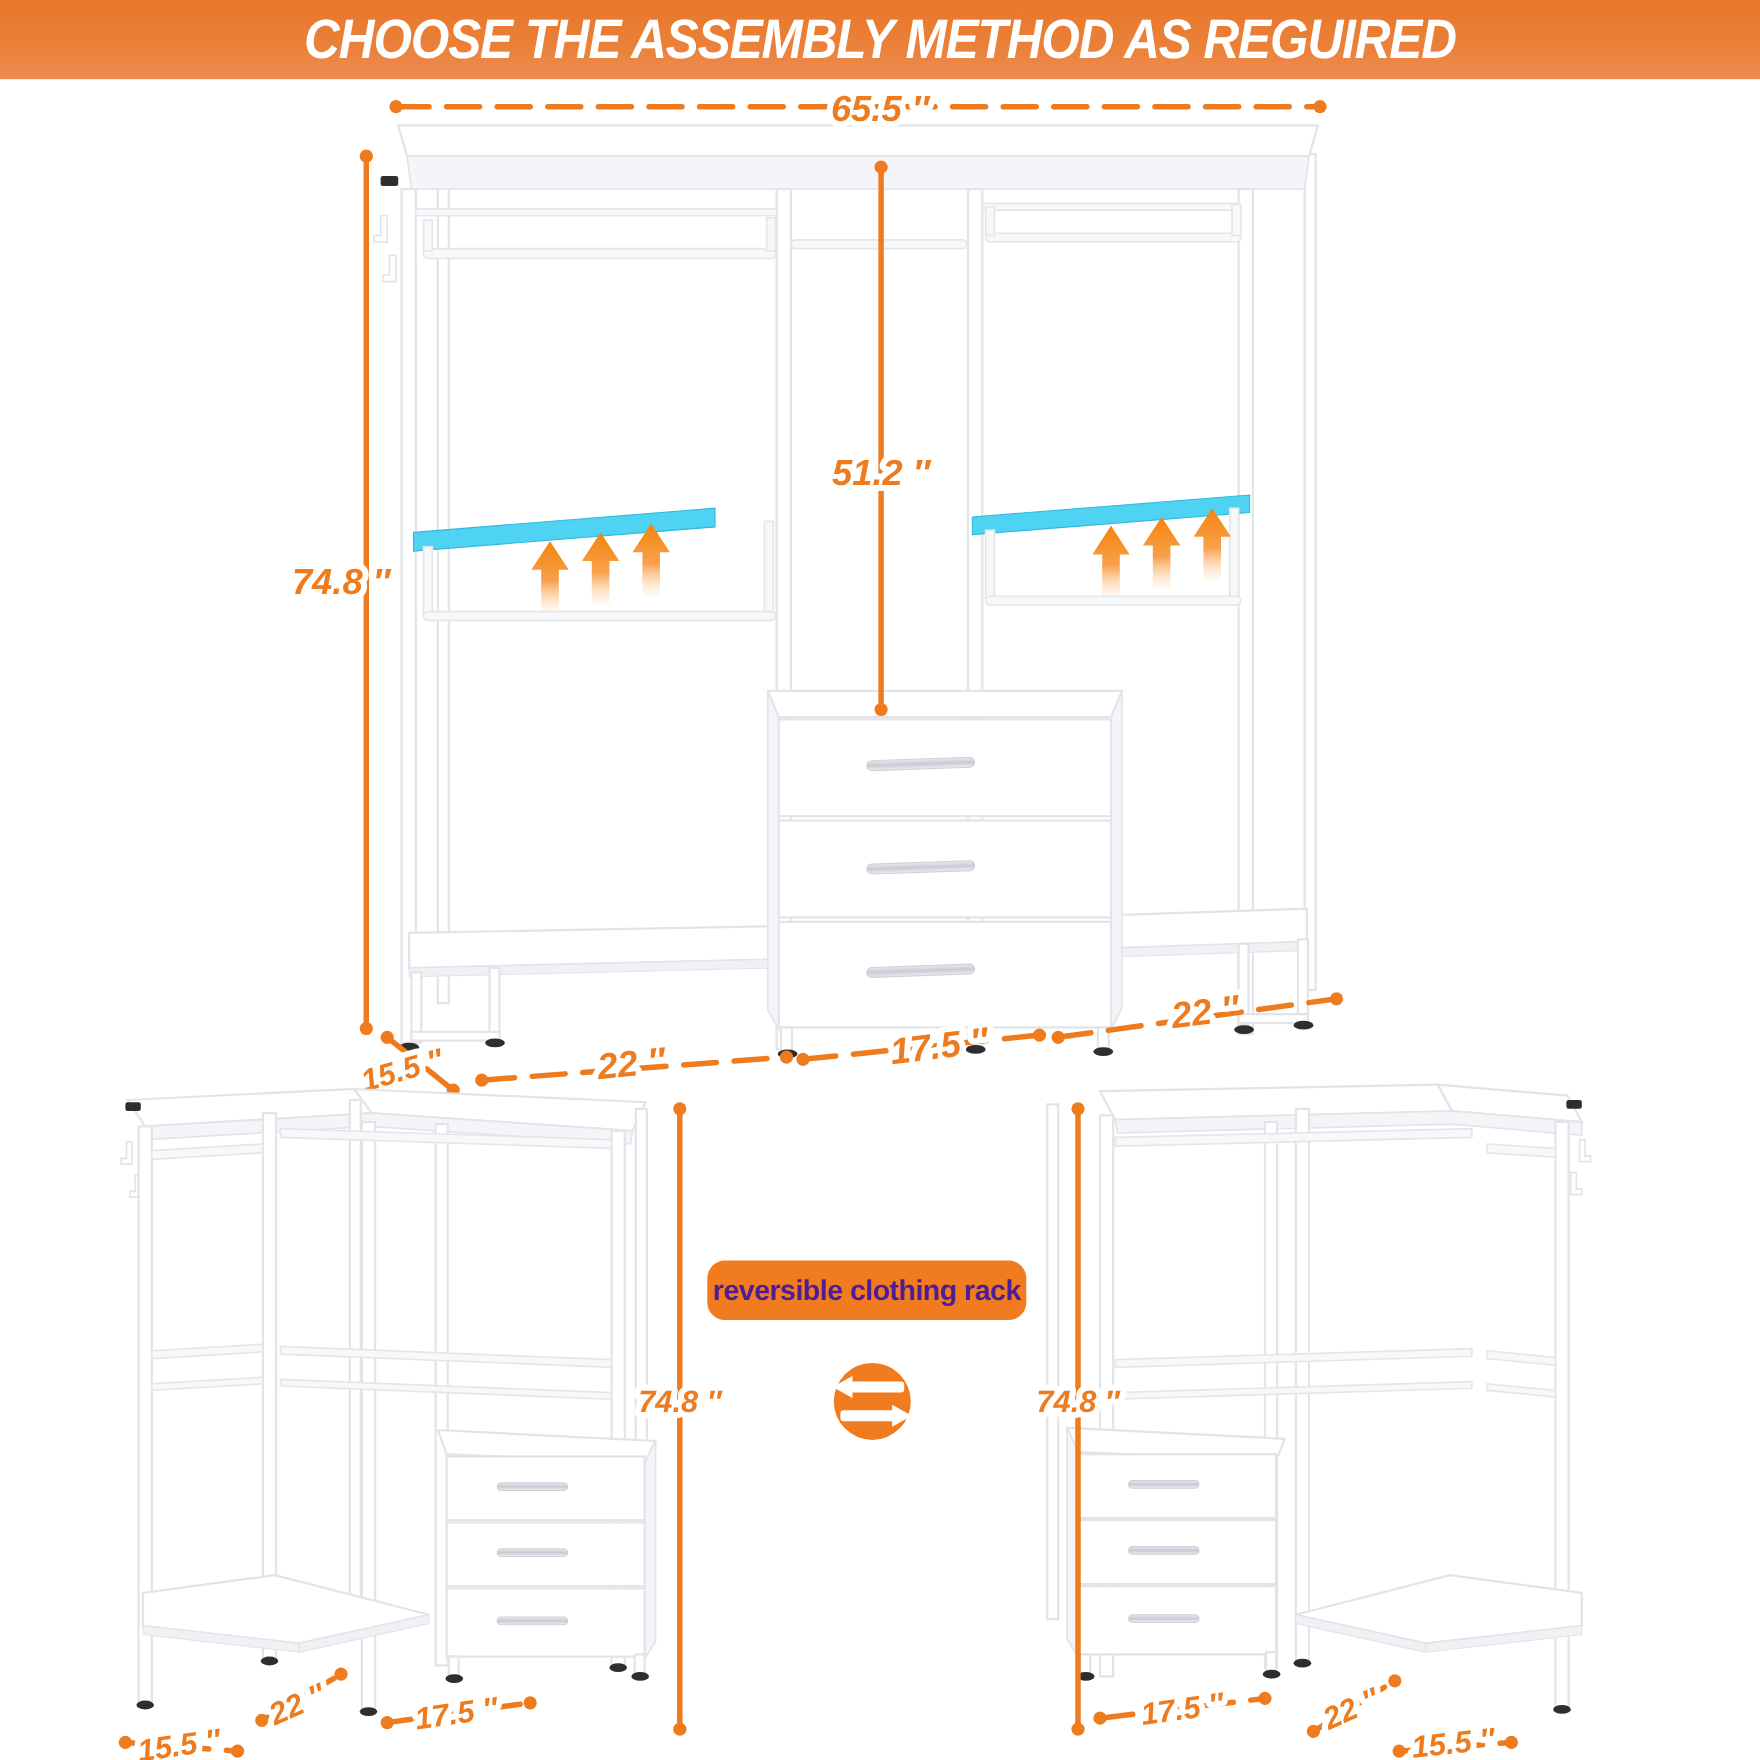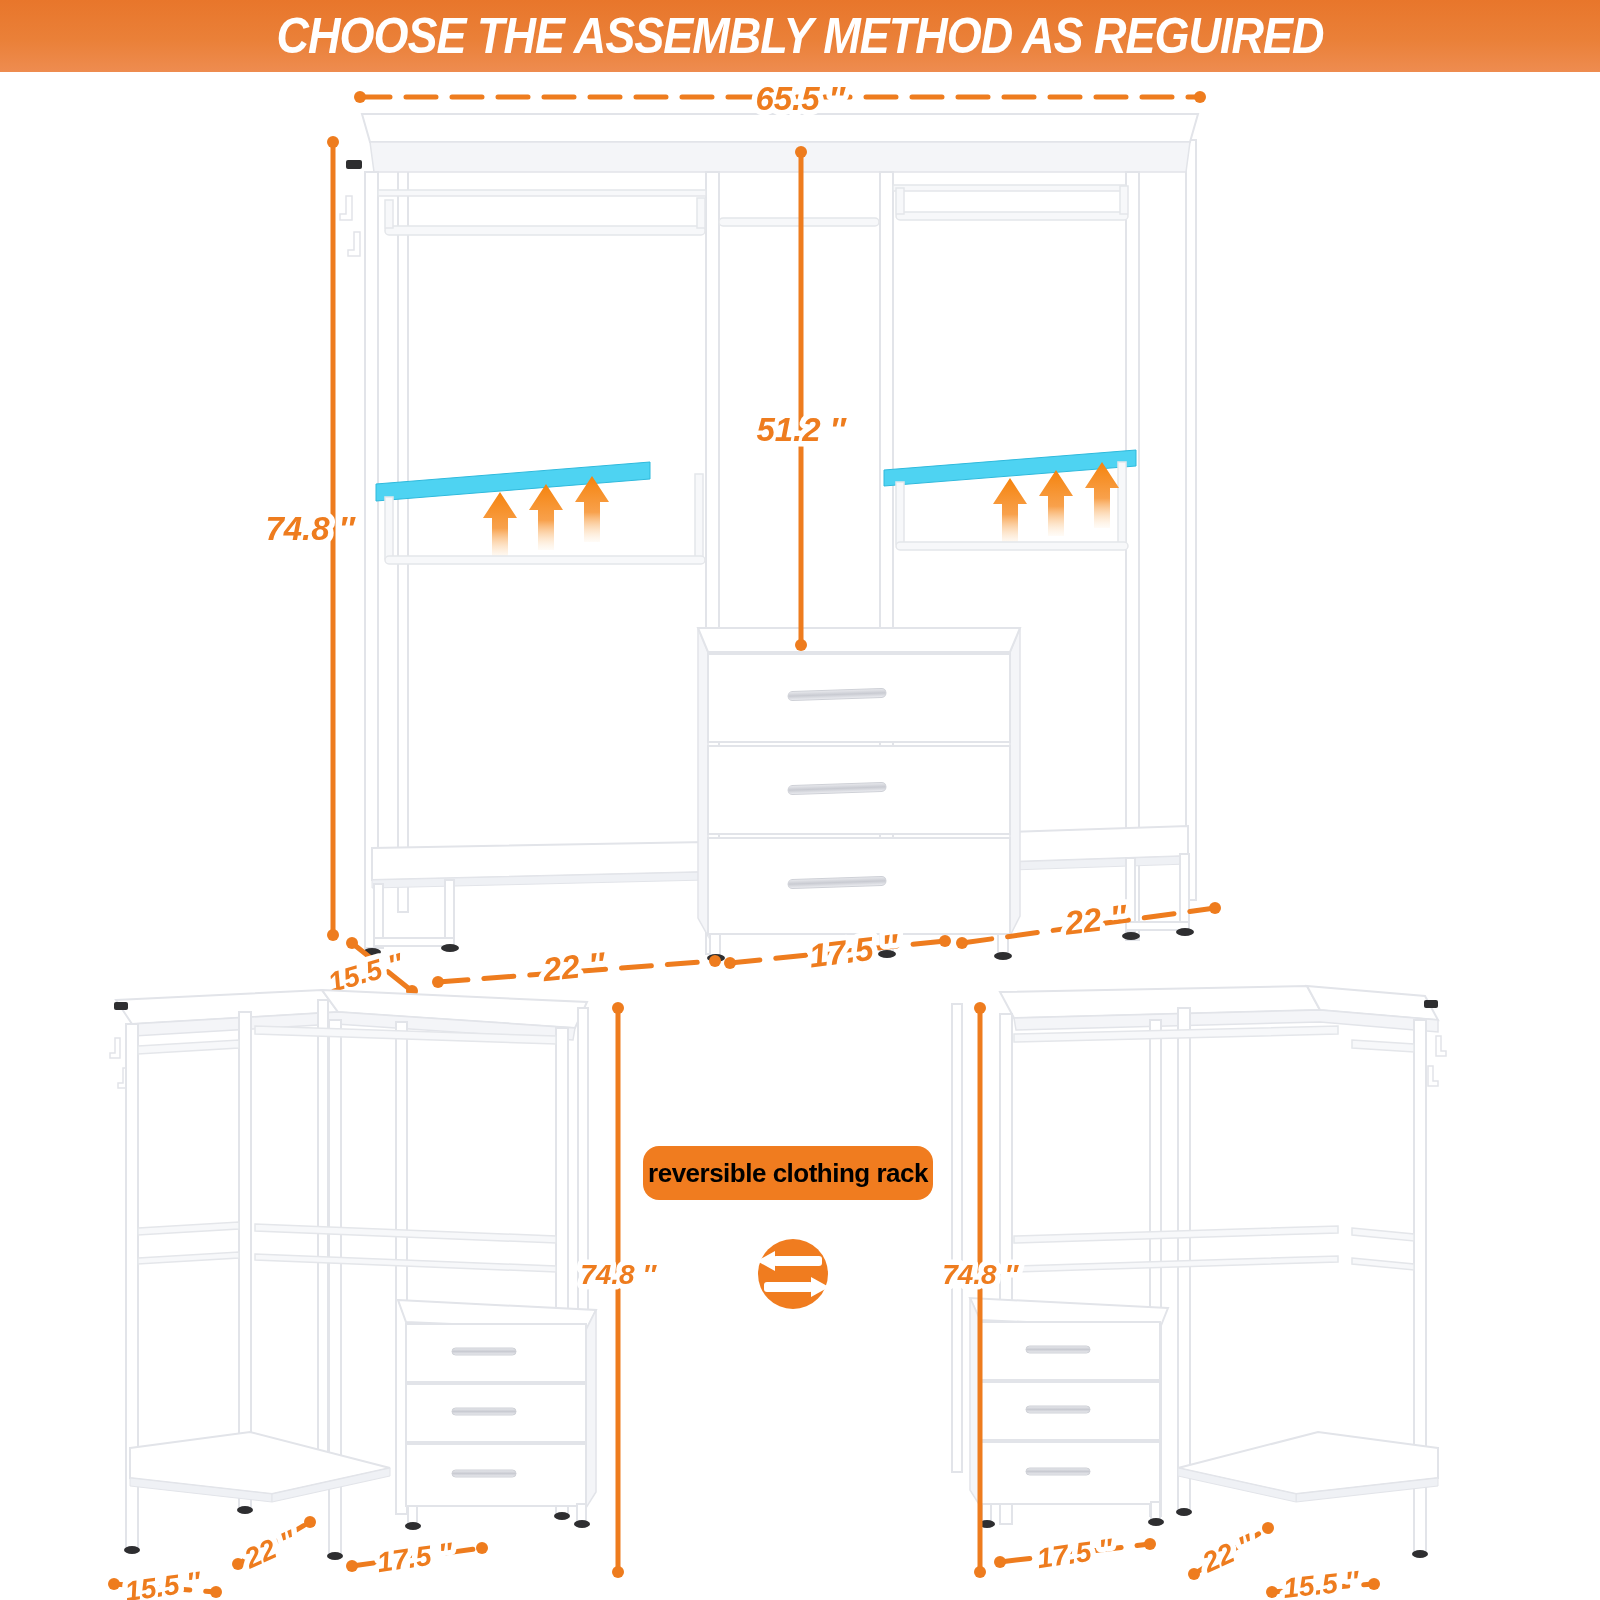--- a/index.html
+++ b/index.html
@@ -22,21 +22,21 @@
   .dim-line{stroke:#EE7C1E;stroke-width:5;fill:none;stroke-linecap:round;}
   .dashed{stroke-dasharray:30 16;}
   .dim-dot{fill:#EE7C1E;}
   .dim-label{fill:#EE7C1E;font-family:"Liberation Sans",sans-serif;
              font-style:italic;font-weight:700;font-size:33px;text-anchor:middle;
              paint-order:stroke;stroke:#ffffff;stroke-width:11;stroke-linejoin:round;}
   .dim-label-sm{font-size:28px;}
   
   .badge{position:absolute;left:643px;top:1146px;width:290px;height:54px;background:#F07C1F;
          border-radius:16px;display:flex;align-items:center;justify-content:center;}
-  .badge span{color:#000000;font-weight:700;font-size:26px;letter-spacing:-0.5px;white-space:nowrap;}
+  .badge span{color:#4c1d95;font-weight:700;font-size:26px;letter-spacing:-0.5px;white-space:nowrap;}
 </style>
 </head>
 <body>
 
 <div class="stage">
 
   <div class="banner">
     <h1>CHOOSE THE ASSEMBLY METHOD AS REGUIRED</h1>
   </div>
 

